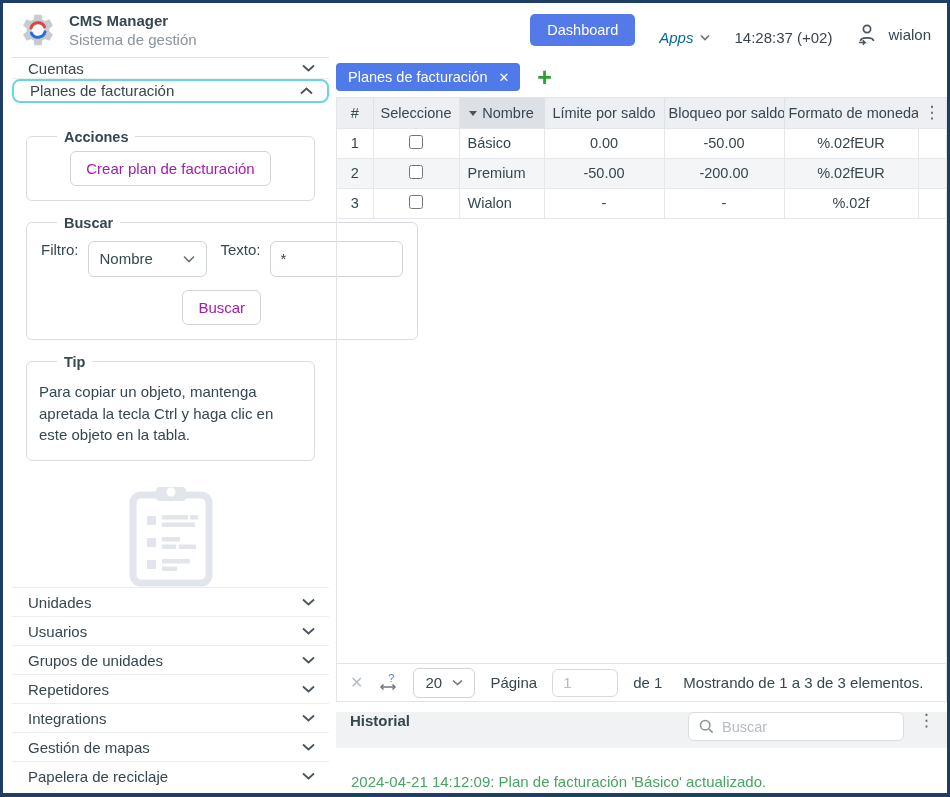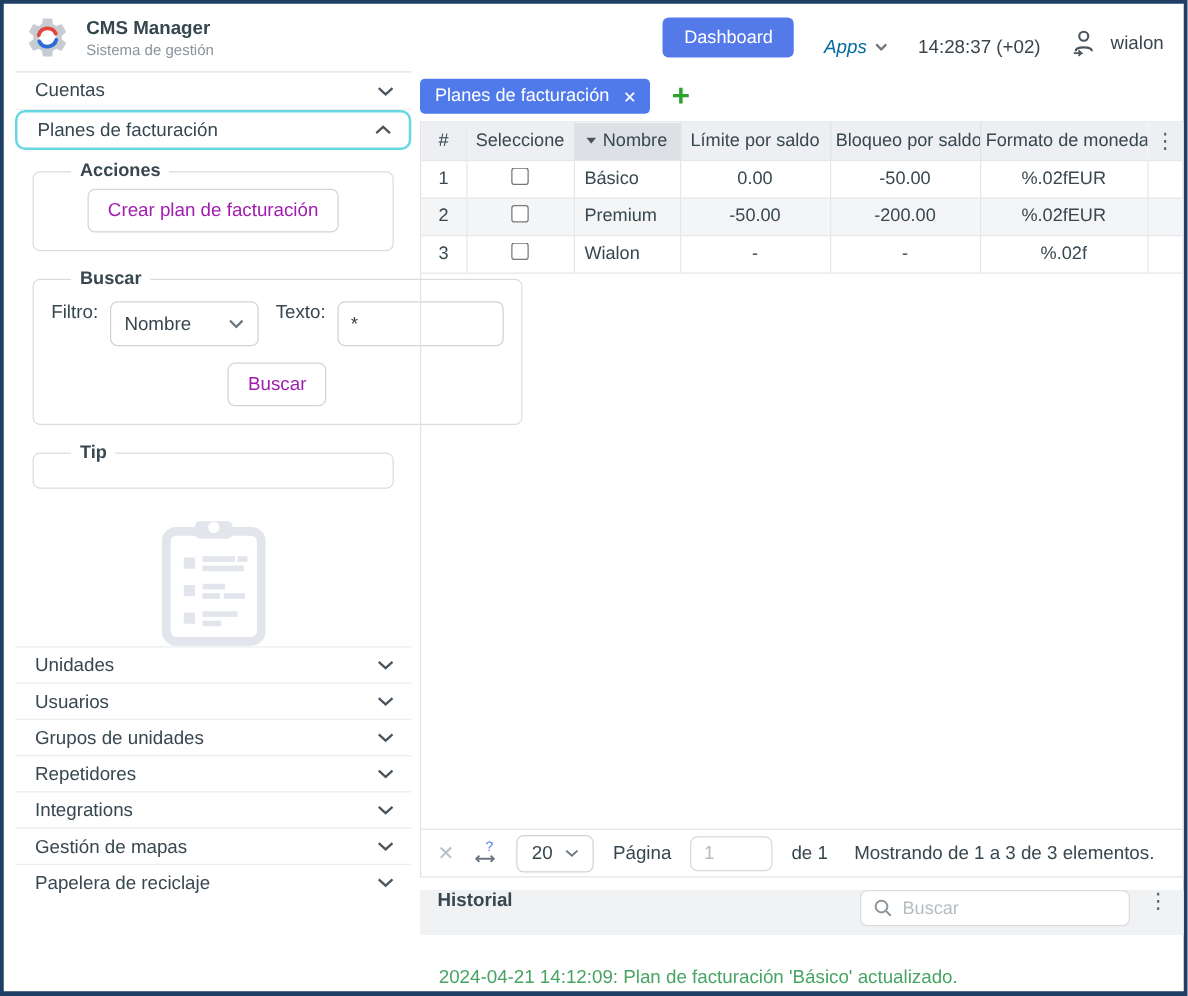--- a/index.html
+++ b/index.html
@@ -7,38 +7,38 @@
   body {
     border: 3px solid #1e3f63; border-bottom-width: 4px;
     font-family: "Liberation Sans", sans-serif;
     color: #37474f; background: #fff; overflow: hidden; font-size: 15px;
   }
   svg { display: block; }
   
   .topbar { height: 54px; display: flex; align-items: center; padding: 0 16px; }
   .titles { margin-left: 12px; }
   .app-title { font-size: 15px; font-weight: 700; }
-  .app-sub { font-size: 12px; color: #8a949c; margin-top: 2px; }
+  .app-sub { font-size: 15px; color: #8a949c; margin-top: 2px; }
   .top-right { margin-left: auto; display: flex; align-items: flex-end; gap: 24px; }
   .dashboard-btn { background: #5479e8; color: #fff; border: none; border-radius: 5px;
     padding: 8px 17px; font-size: 14.5px; font-family: inherit; cursor: pointer; }
   .apps { display: flex; align-items: center; gap: 7px; color: #0369a1; cursor: pointer; font-style: italic; }
   .clock { color: #3b454d; }
   .user { display: flex; align-items: center; gap: 10px; cursor: pointer; }
   
   .content { display: flex; height: 733px; padding-left: 9px; }
   .sidebar { width: 317px; border-top: 1px solid #e0e3e6; display: flex; flex-direction: column; }
   .main { flex: 1; margin: 0 12px 0 7px; display: flex; flex-direction: column; }
   
   .acc-item { height: 30px; display: flex; align-items: center; padding: 0 14px 0 16px;
     border-bottom: 1px solid #ebedef; cursor: pointer; }
   .acc-item .label { flex: 1; }
   .acc-item.active { border: 2px solid #68d7e4; border-radius: 8px; height: 32px; border-bottom: 2px solid #68d7e4; }
   .bottom-items .acc-item { height: 29px; border-bottom: none; border-top: 1px solid #ebedef; }
-  .panel { padding-top: 9px; }
+  .panel { padding-top: 26px; }
   fieldset { border: 1px solid #d9dde1; border-radius: 6px; margin: 0 14px 14px; padding: 6px 12px 14px; }
   legend { font-weight: 700; font-size: 14.5px; padding: 0 7px; margin-left: 18px; }
   .center { display: flex; justify-content: center; }
   .btn-outline { background: #fff; border: 1px solid #d0d5d9; border-radius: 6px; color: #a21caf;
     font-size: 15px; font-family: inherit; padding: 8px 15px; cursor: pointer; }
   .buscar-grid { display: flex; gap: 14px; padding: 4px 2px 0; }
   .field { display: flex; gap: 9px; }
   .sel { border: 1px solid #cfd4d9; border-radius: 6px; height: 36px; display: flex; align-items: center;
     justify-content: space-between; padding: 0 11px; cursor: pointer; background: #fff; }
   .sel-filtro { width: 119px; }
@@ -171,20 +171,21 @@
             <input class="txt-input" value="*" style="">
           </div>
         </div>
         <div class="center buscar-row">
           <button class="btn-outline">Buscar</button>
         </div>
       </fieldset>
 
       <fieldset>
         <legend>Tip</legend>
+        <div class="tip-text">Para copiar un objeto, mantenga apretada la tecla Ctrl y haga clic en este objeto en la tabla.</div>
       </fieldset>
 
       <div class="clipboard-wrap">
         <svg width="84" height="104" viewBox="0 0 84 104">
           <rect x="4" y="12" width="76" height="88" rx="8" fill="none" stroke="#e2e5ec" stroke-width="7"></rect>
           <rect x="27" y="4" width="30" height="14" rx="4" fill="#e2e5ec"></rect>
           <circle cx="42" cy="9" r="4.5" fill="#fff"></circle>
           <rect x="18" y="33" width="9" height="9" fill="#e2e5ec"></rect>
           <rect x="33" y="32" width="26" height="4.5" fill="#e2e5ec"></rect>
           <rect x="61" y="32" width="8" height="4.5" fill="#e2e5ec"></rect>

